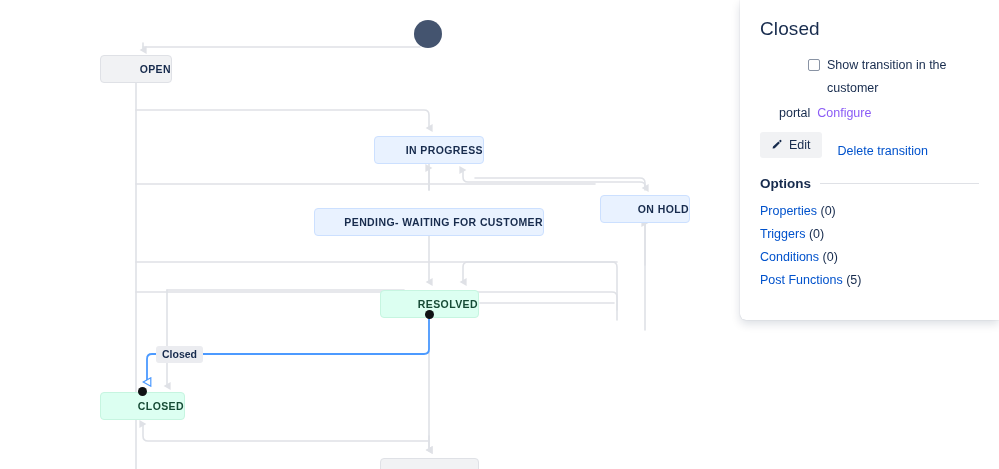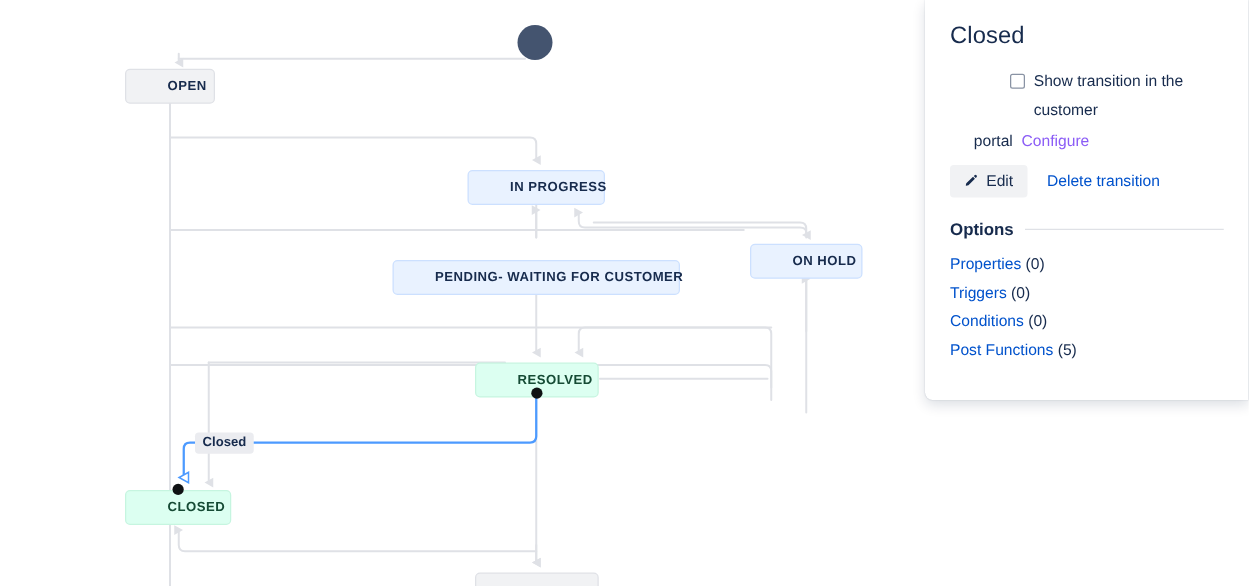--- a/index.html
+++ b/index.html
@@ -11,21 +11,21 @@
     font-family: "Liberation Sans", sans-serif;
   }
   #root { position: relative; width: 999px; height: 469px; background: #fff; }
 
   
   #canvas { position: absolute; left: 0; top: 0; width: 740px; height: 469px; overflow: hidden; }
   #edges { position: absolute; left: 0; top: 0; width: 740px; height: 469px; }
 
   .node {
     position: absolute;
-    display: flex; align-items: center; justify-content: flex-start;
+    display: flex; align-items: center; justify-content: flex-end;
     border-radius: 4px;
     font-size: 10.5px;
     font-weight: bold;
     letter-spacing: 0.4px;
     white-space: nowrap;
     z-index: 5;
     padding-left: 33px;
   }
   .node.gray  { background: #F1F2F4; border: 1px solid #DFE1E6; color: #172B4D; }
   .node.blue  { background: #E9F2FF; border: 1px solid #CCE0FF; color: #172B4D; }
@@ -97,21 +97,21 @@
   .cb-text { display: block; }
   .cb-second {
     margin-left: 19px;
     font-size: 12.5px;
     color: #172B4D;
     line-height: 22px;
     margin-bottom: 8px;
   }
   .link { color: #8b5cf6; cursor: pointer; }
 
-  .btn-row { display: flex; align-items: center; gap: 16px; margin: 4px 0 18px 0; }
+  .btn-row { display: flex; align-items: flex-end; gap: 16px; margin: 4px 0 18px 0; }
   .edit-btn {
     display: inline-flex; align-items: center; gap: 6px;
     background: #F1F2F4;
     border: none; border-radius: 3px;
     padding: 6px 11px;
     font-size: 12.5px;
     color: #172B4D;
     cursor: pointer;
     font-family: "Liberation Sans", sans-serif;
   }

